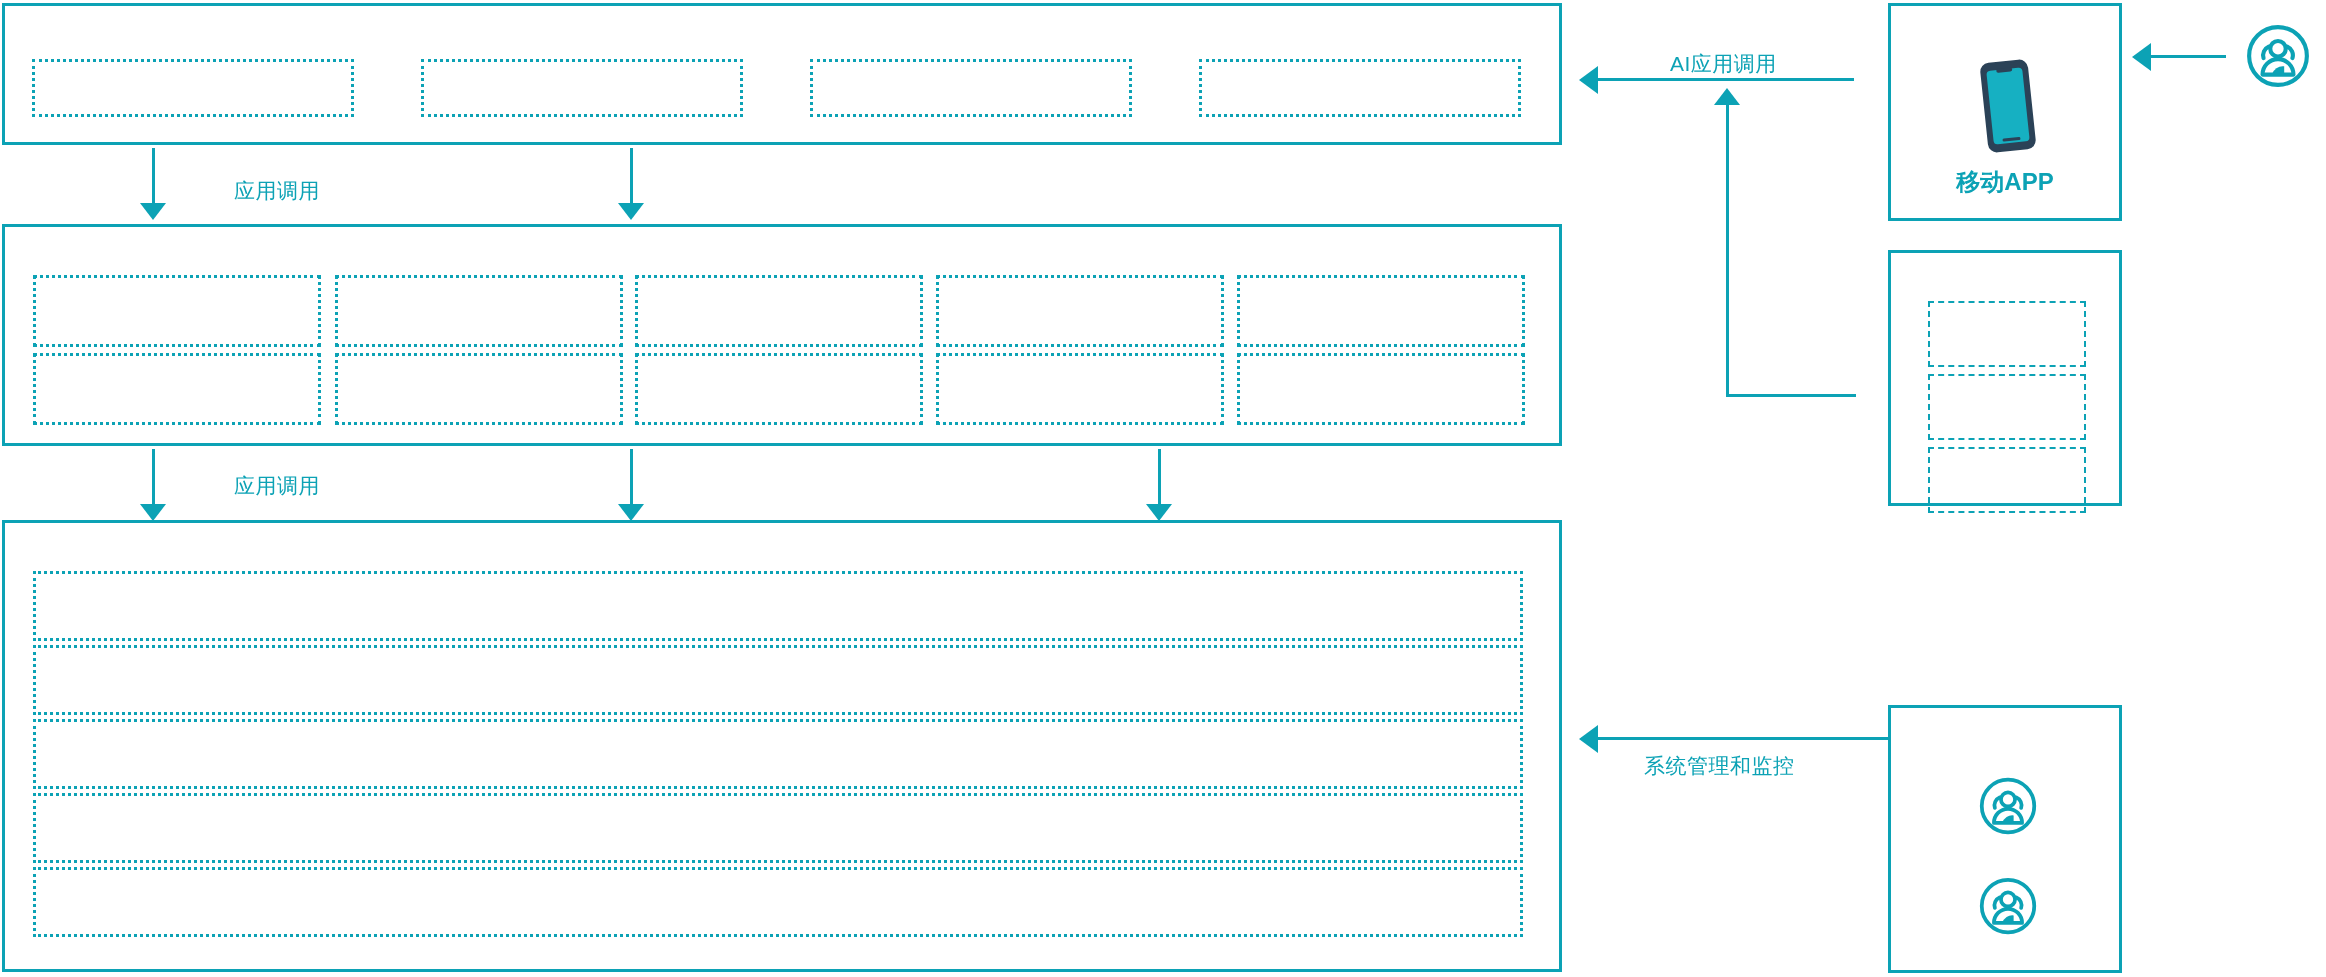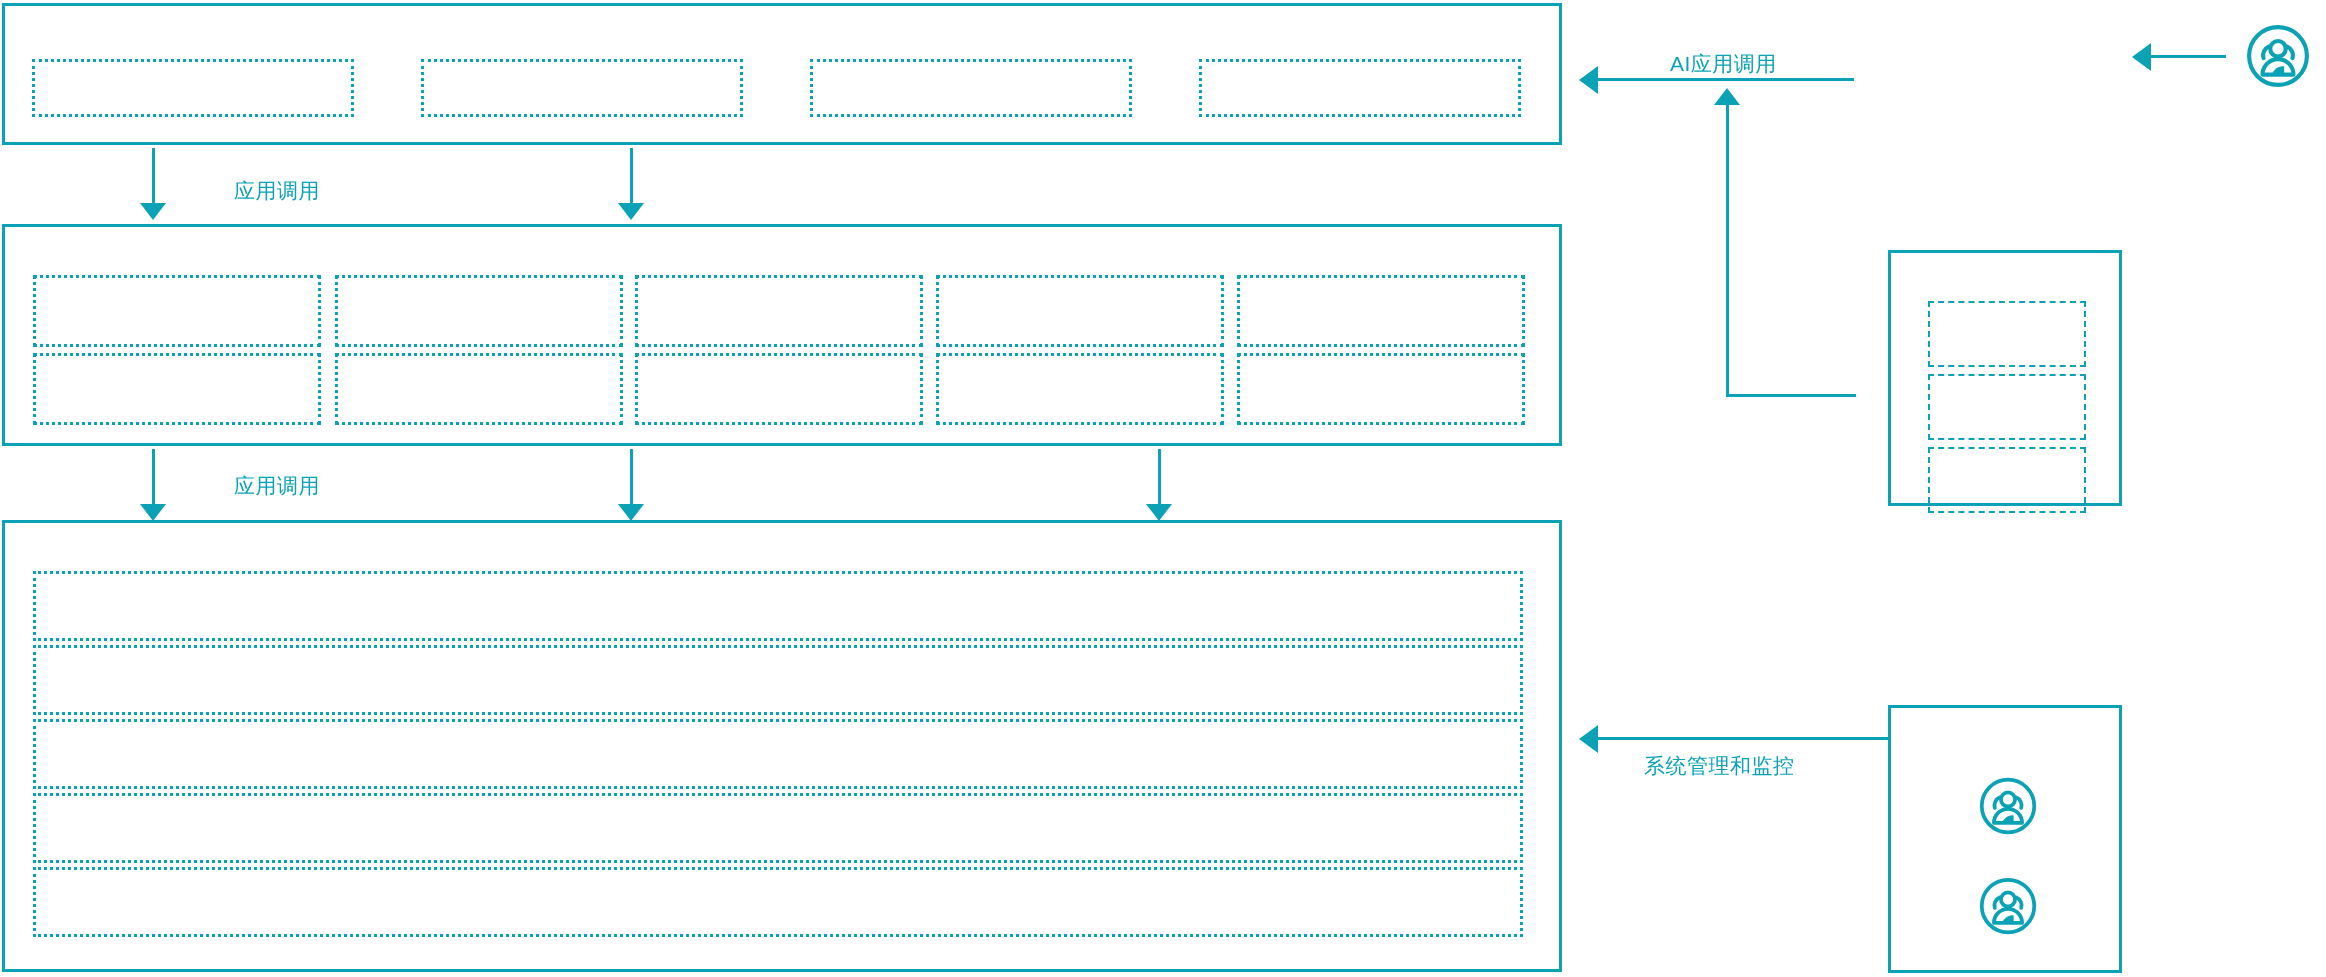--- a/index.html
+++ b/index.html
@@ -157,20 +157,33 @@
   <div class="slot" style="left:33px; top:867px; width:1490px; height:70px;"></div>
 
   <div class="hline" style="left:1598px; top:78px; width:256px;"></div>
   <div class="arrow-left" style="left:1579px; top:66px;"></div>
   <div class="flow-label" style="left:1670px; top:50px;">AI应用调用</div>
 
   <div class="vline" style="left:1726px; top:105px; height:291px;"></div>
   <div class="arrow-up" style="left:1714px; top:88px;"></div>
   <div class="hline" style="left:1726px; top:394px; width:130px;"></div>
 
+  <div class="panel" style="left:1888px; top:3px; width:234px; height:218px;">
+    <div class="icon-wrap" style="left:86px; top:52px;">
+      <svg width="62" height="96" viewBox="0 0 62 96" xmlns="http://www.w3.org/2000/svg">
+        <g transform="rotate(-6 31 48)">
+          <rect x="8" y="4" width="46" height="88" rx="8" ry="8" fill="#2B4257" stroke="#2B4257" stroke-width="2"></rect>
+          <rect x="13" y="11" width="36" height="74" rx="4" ry="4" fill="#16B0C2"></rect>
+          <rect x="23" y="10" width="16" height="4" rx="2" ry="2" fill="#2B4257"></rect>
+          <rect x="22" y="80" width="18" height="3" rx="1.5" ry="1.5" fill="#2B4257"></rect>
+        </g>
+      </svg>
+    </div>
+    <div class="node-label" style="top:160px;">移动APP</div>
+  </div>
 
   <div class="hline" style="left:2150px; top:55px; width:76px;"></div>
   <div class="arrow-left" style="left:2132px; top:43px;"></div>
 
   <div class="icon-wrap" style="left:2245px; top:23px;">
     <svg width="66" height="66" viewBox="0 0 64 64" xmlns="http://www.w3.org/2000/svg">
       <circle cx="32" cy="32" r="28" fill="none" stroke="#0CA2B5" stroke-width="4"></circle>
       <circle cx="32" cy="25" r="7.5" fill="none" stroke="#0CA2B5" stroke-width="4"></circle>
       <path d="M18 34 a9 9 0 0 1 5 -11" fill="none" stroke="#0CA2B5" stroke-width="4" stroke-linecap="round"></path>
       <path d="M46 34 a9 9 0 0 0 -5 -11" fill="none" stroke="#0CA2B5" stroke-width="4" stroke-linecap="round"></path>

